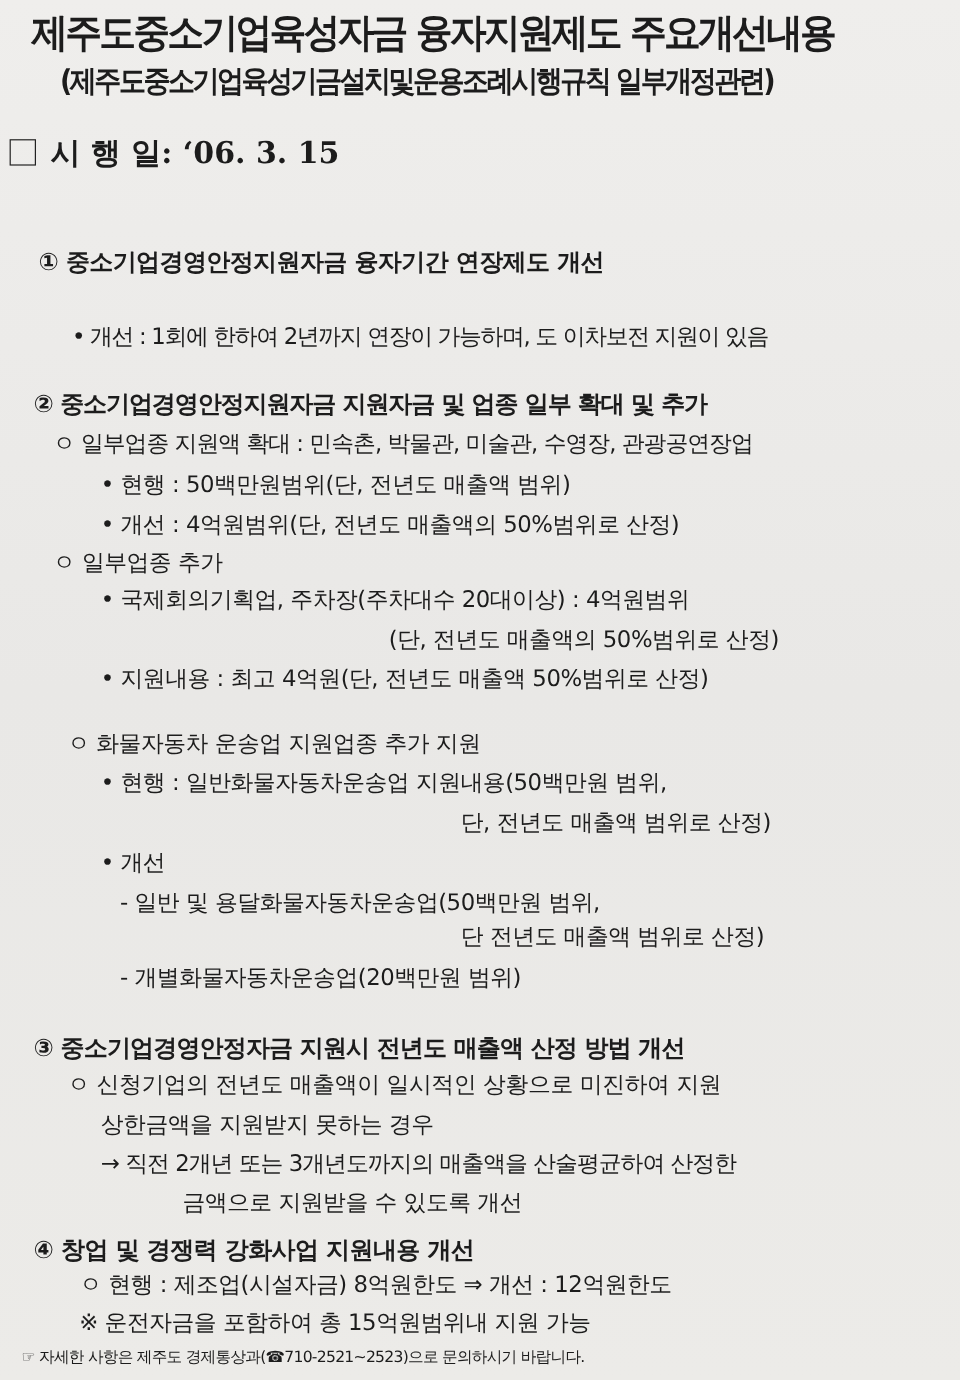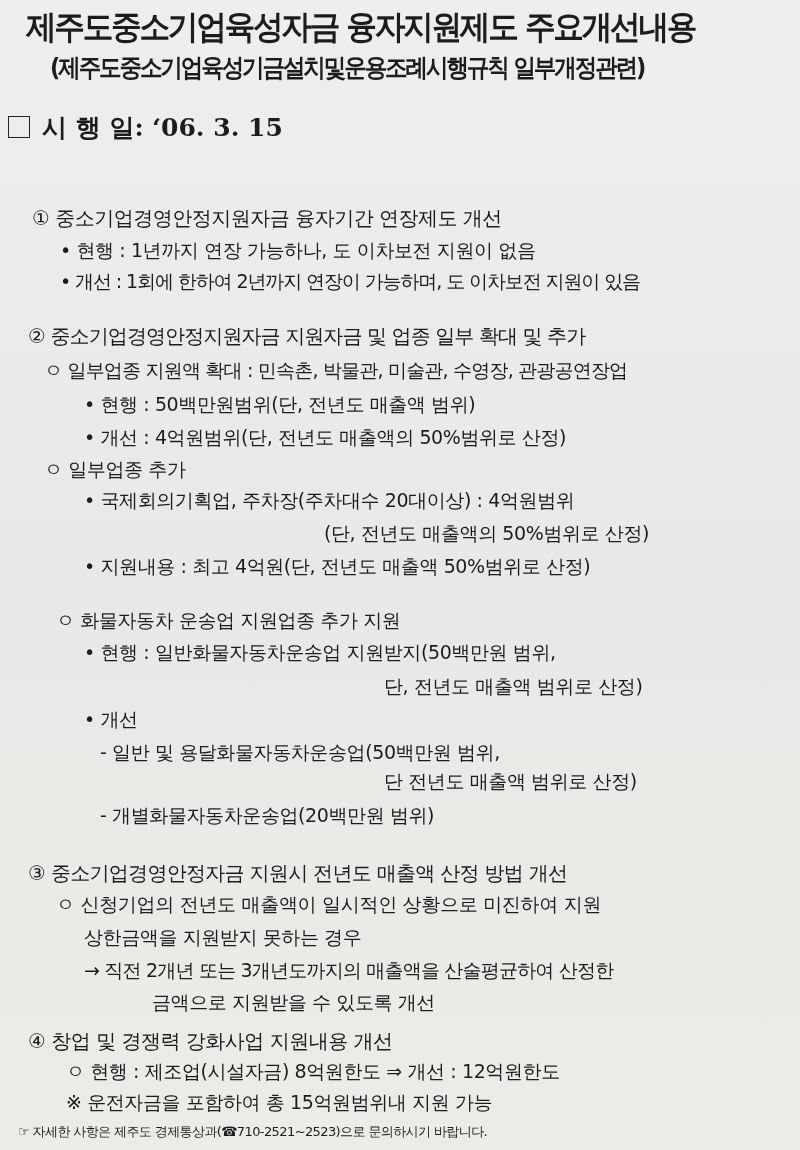--- a/index.html
+++ b/index.html
@@ -10,21 +10,21 @@
     color:#1c1c1c;
     position:relative;
   }
   .page { position:absolute; left:0; top:0; width:800px; height:1150px;
     background: linear-gradient(180deg,#efeeec 0%,#e9e8e6 50%,#ecebe8 100%); }
   .ln { position:absolute; white-space:nowrap; line-height:1; }
   .title { font-size:33px; font-weight:bold; letter-spacing:-2.5px; left:26px; top:10px; transform:scaleX(0.93); transform-origin:left; }
   .subtitle { font-size:25px; font-weight:bold; letter-spacing:-2.3px; left:50px; top:55px; transform:scaleX(0.9); transform-origin:left; }
   .h1 { font-size:25px; font-weight:bold; left:8px; font-family:"DejaVu Serif", serif; }
   .box { display:inline-block; width:20px; height:20px; border:1.5px solid #222; vertical-align:-2px; margin-right:12px; }
-  .h2 { font-size:20px; font-weight:normal; letter-spacing:-0.5px; }
+  .h2 { font-size:20px; font-weight:bold; letter-spacing:-0.5px; }
   .t { font-size:19px; letter-spacing:-0.4px; }
   .footer { font-size:13px; letter-spacing:-0.6px; left:18px; top:1125px; }
 </style>
 </head>
 <body>
 
 <div class="page">
 
   <div class="ln title">제주도중소기업육성자금 융자지원제도 주요개선내용</div>
   <div class="ln subtitle">(제주도중소기업육성기금설치및운용조례시행규칙 일부개정관련)</div>
@@ -32,36 +32,35 @@
   <div class="ln h1" style="top:115px;">
     <span class="box"></span><span>시 행 일:</span>
     <span>‘06. 3. 15</span>
   </div>
 
 
   <div class="ln h2" style="left:32px; top:208px;">
     <span>①</span>
     <span>중소기업경영안정지원자금 융자기간 연장제도 개선</span>
   </div>
-  <div class="ln t" style="left:60px; top:241px;">• 현행 : 1년까지 연장 가능하나, 도 이차보전 지원이 없음</div>
   <div class="ln t" style="left:60px; top:272px; letter-spacing:-1.1px;">• 개선 : 1회에 한하여 2년까지 연장이 가능하며, 도 이차보전 지원이 있음</div>
 
   <div class="ln h2" style="left:28px; top:326px; letter-spacing:-0.9px;">
     <span>②</span>
     <span>중소기업경영안정지원자금 지원자금 및 업종 일부 확대 및 추가</span>
   </div>
   <div class="ln t" style="left:44px; top:361px; letter-spacing:-0.8px;">ㅇ 일부업종 지원액 확대 : 민속촌, 박물관, 미술관, 수영장, 관광공연장업</div>
   <div class="ln t" style="left:84px; top:395px;">• 현행 : 50백만원범위(단, 전년도 매출액 범위)</div>
   <div class="ln t" style="left:84px; top:428px;">• 개선 : 4억원범위(단, 전년도 매출액의 50%범위로 산정)</div>
   <div class="ln t" style="left:44px; top:460px;">ㅇ 일부업종 추가</div>
   <div class="ln t" style="left:84px; top:491px;">• 국제회의기획업, 주차장(주차대수 20대이상) : 4억원범위</div>
   <div class="ln t" style="left:324px; top:524px;">(단, 전년도 매출액의 50%범위로 산정)</div>
   <div class="ln t" style="left:84px; top:557px;">• 지원내용 : 최고 4억원(단, 전년도 매출액 50%범위로 산정)</div>
   <div class="ln t" style="left:56px; top:611px;">ㅇ 화물자동차 운송업 지원업종 추가 지원</div>
-  <div class="ln t" style="left:84px; top:643px;">• 현행 : 일반화물자동차운송업 지원받지(50백만원 범위,</div>
+  <div class="ln t" style="left:84px; top:643px;">• 현행 : 일반화물자동차운송업 지원내용(50백만원 범위,</div>
   <div class="ln t" style="left:384px; top:677px;">단, 전년도 매출액 범위로 산정)</div>
   <div class="ln t" style="left:84px; top:710px;">• 개선</div>
   <div class="ln t" style="left:100px; top:743px;">- 일반 및 용달화물자동차운송업(50백만원 범위,</div>
   <div class="ln t" style="left:384px; top:772px;">단 전년도 매출액 범위로 산정)</div>
   <div class="ln t" style="left:100px; top:806px;">- 개별화물자동차운송업(20백만원 범위)</div>
 
   <div class="ln h2" style="left:28px; top:863px; letter-spacing:-0.7px;">
     <span>③</span>
     <span>중소기업경영안정자금 지원시 전년도 매출액 산정 방법 개선</span>
   </div>

